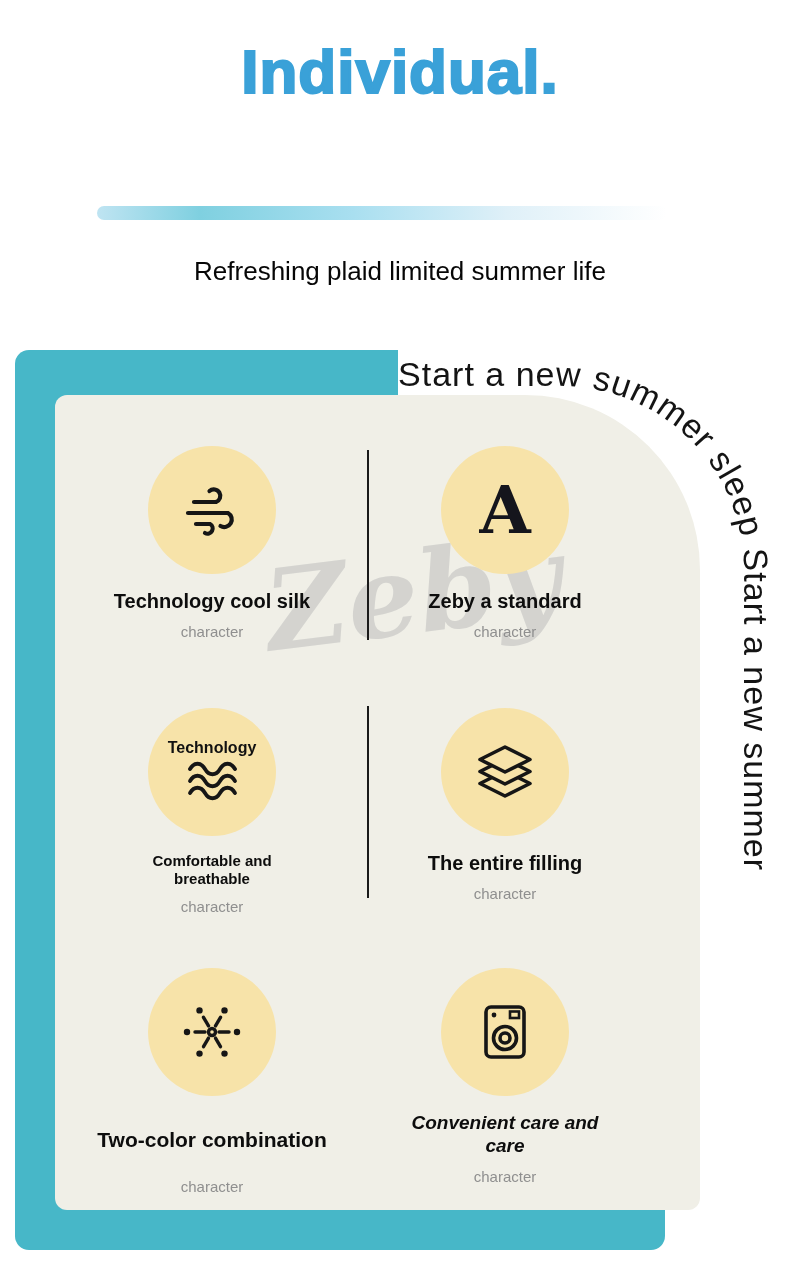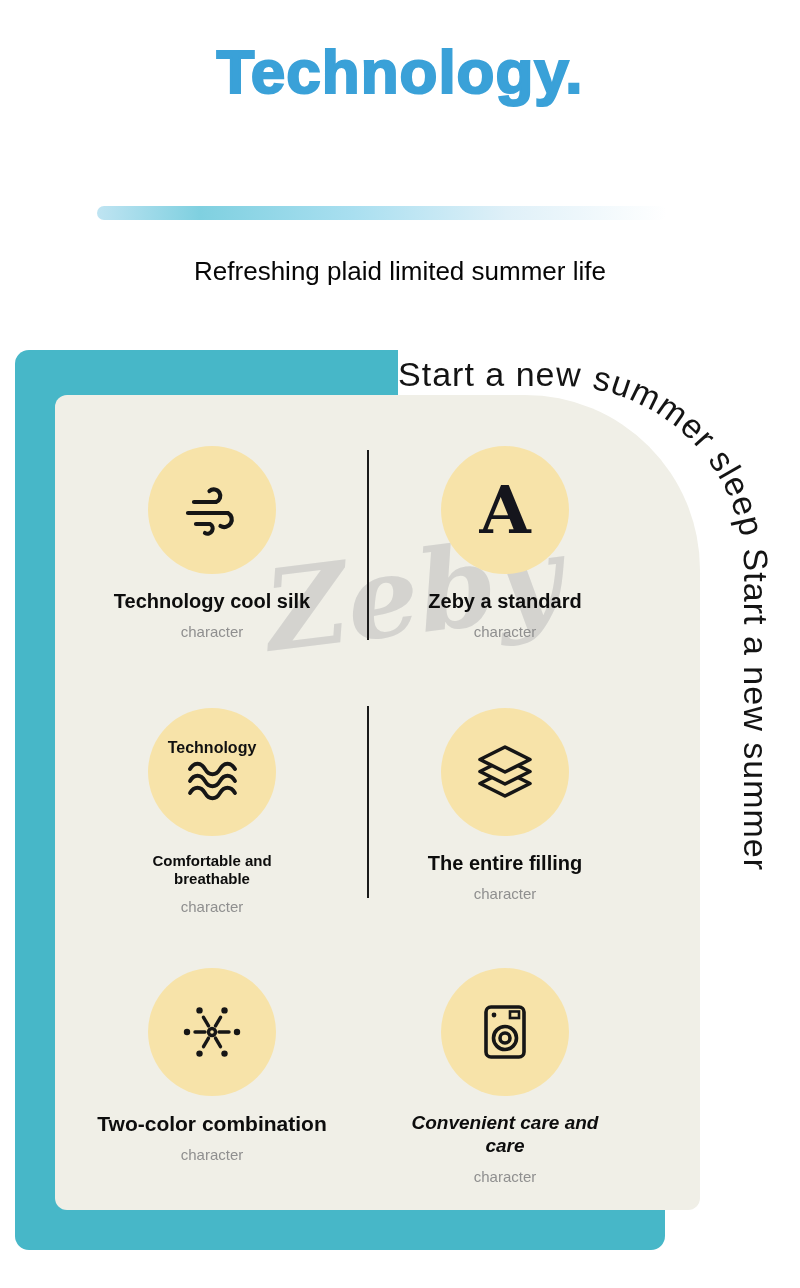--- a/index.html
+++ b/index.html
@@ -51,21 +51,21 @@
   .divider{position:absolute;width:2px;background:#1a1a1a;left:367px;z-index:5;}
   #divider-1{top:450px;height:190px;}
   #divider-2{top:706px;height:192px;}
   svg.icon{display:block;}
 </style>
 </head>
 <body>
 
 <div id="stage">
 
-  <div class="brand">Technology.</div>
+  <div class="brand">Individual.</div>
   <div class="h-underline"></div>
   <div class="h-subtitle">Refreshing plaid limited summer life</div>
 
   <div class="teal"></div>
   <div class="corner-mask"></div>
   <div class="cream"></div>
 
   <div class="watermark">Zeby</div>
 
   <svg class="curve-svg" viewBox="0 0 800 1288">
@@ -118,21 +118,21 @@
       <svg class="icon" width="64" height="60" viewBox="0 0 64 60" fill="#f7e3a9" stroke="#161616" stroke-width="3.6" stroke-linejoin="round">
         <path d="M32 29 L57 41.5 L32 54 L7 41.5 Z"></path>
         <path d="M32 17 L57 29.5 L32 42 L7 29.5 Z"></path>
         <path d="M32 5 L57 17.5 L32 30 L7 17.5 Z"></path>
       </svg>
     </div>
     <div class="f-title t-lg">The entire filling</div>
     <div class="f-caption">character</div>
   </div>
 
-  <div class="cell col-l" style="top:968px;">
+  <div class="cell col-l" style="top:968px;gap:16px;">
     <div class="circle">
       <svg class="icon" width="64" height="64" viewBox="0 0 64 64" fill="none" stroke="#161616" stroke-width="3.4" stroke-linecap="round">
         <circle cx="32" cy="32" r="3.5"></circle>
         <line x1="39" y1="32" x2="49" y2="32"></line>
         <line x1="35.5" y1="38.1" x2="40.5" y2="46.7"></line>
         <line x1="28.5" y1="38.1" x2="23.5" y2="46.7"></line>
         <line x1="25" y1="32" x2="15" y2="32"></line>
         <line x1="28.5" y1="25.9" x2="23.5" y2="17.3"></line>
         <line x1="35.5" y1="25.9" x2="40.5" y2="17.3"></line>
         <circle cx="57" cy="32" r="3.2" fill="#161616" stroke="none"></circle>

